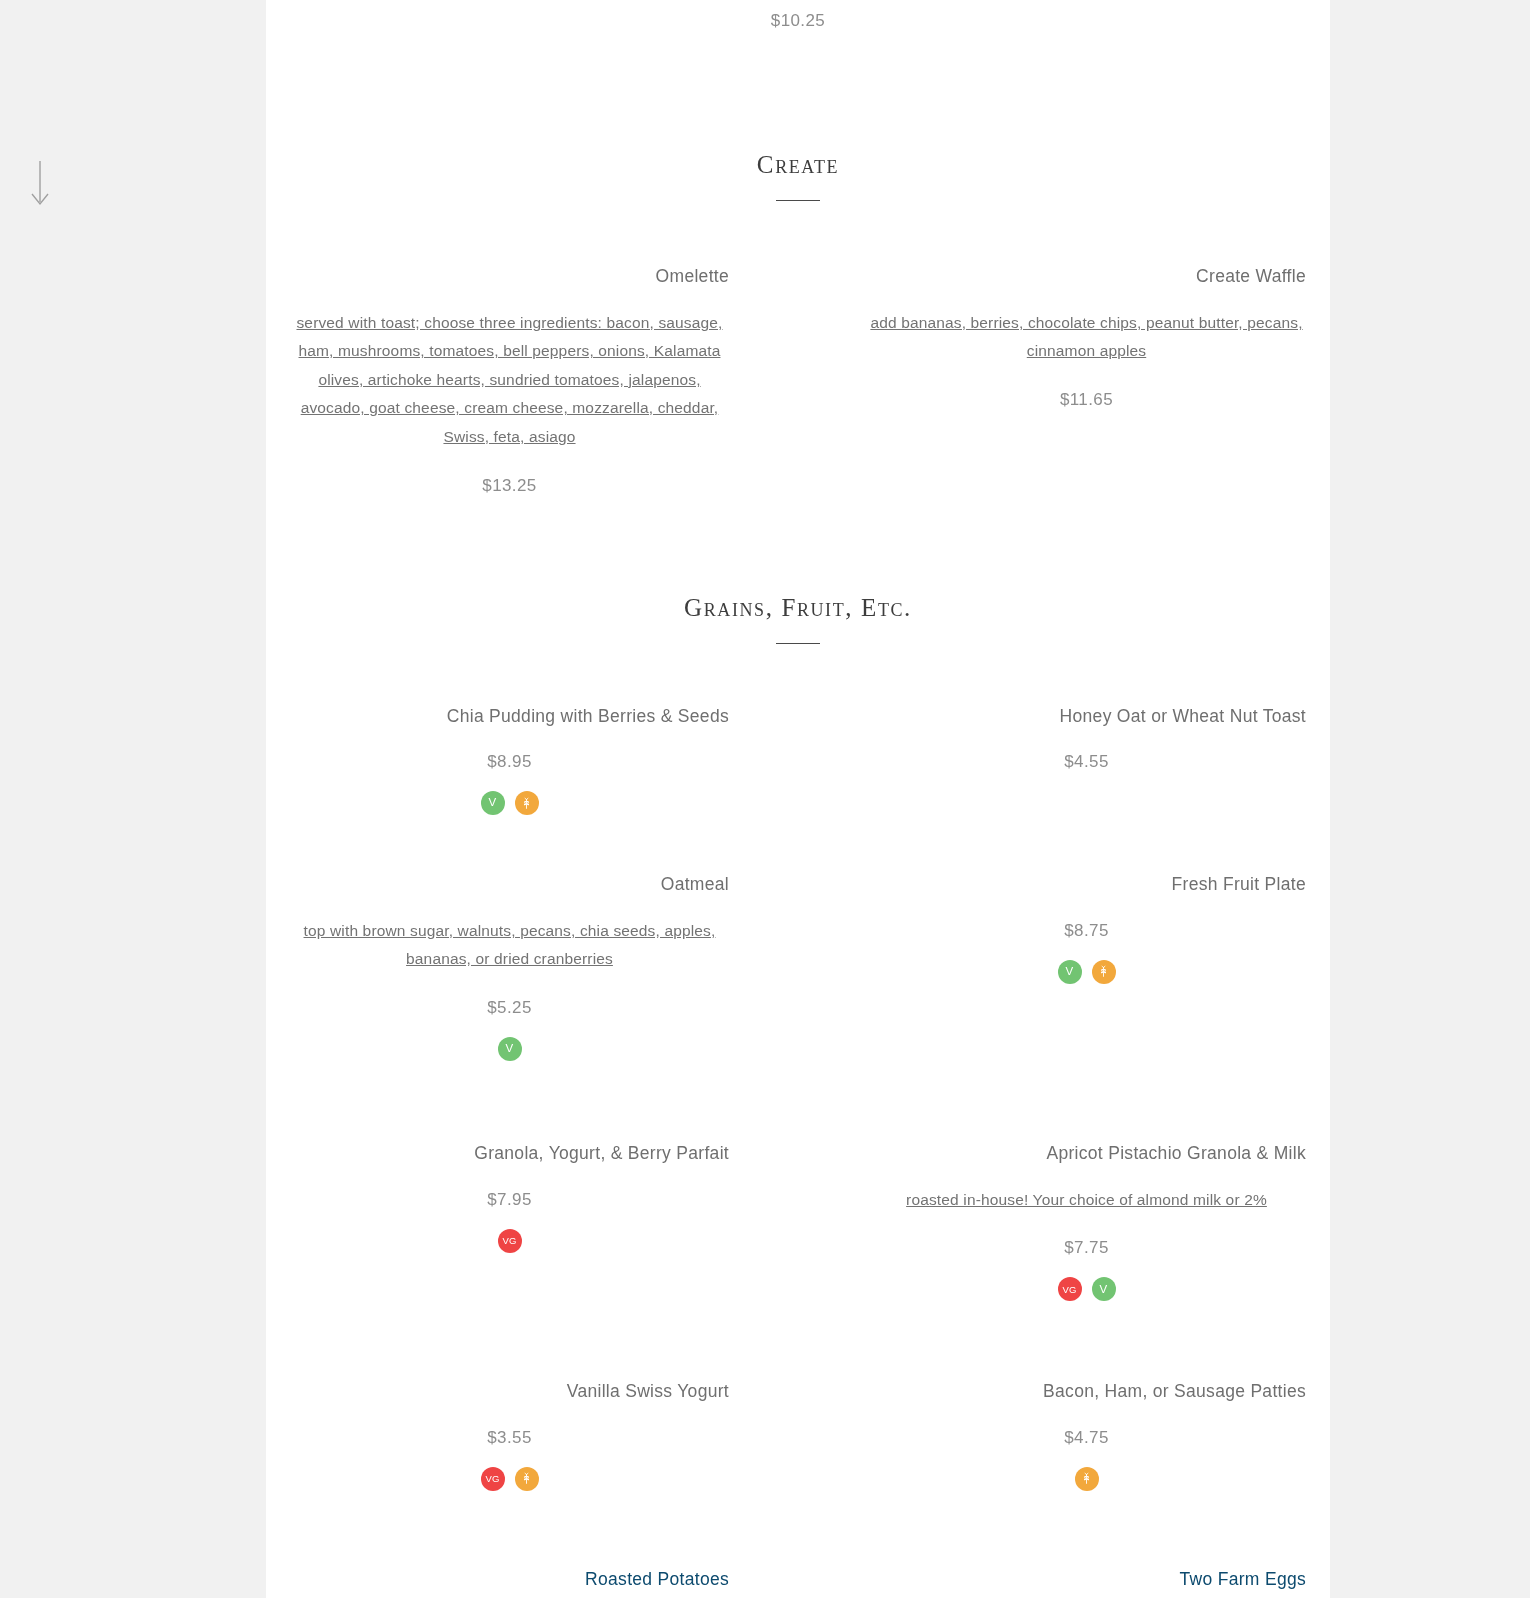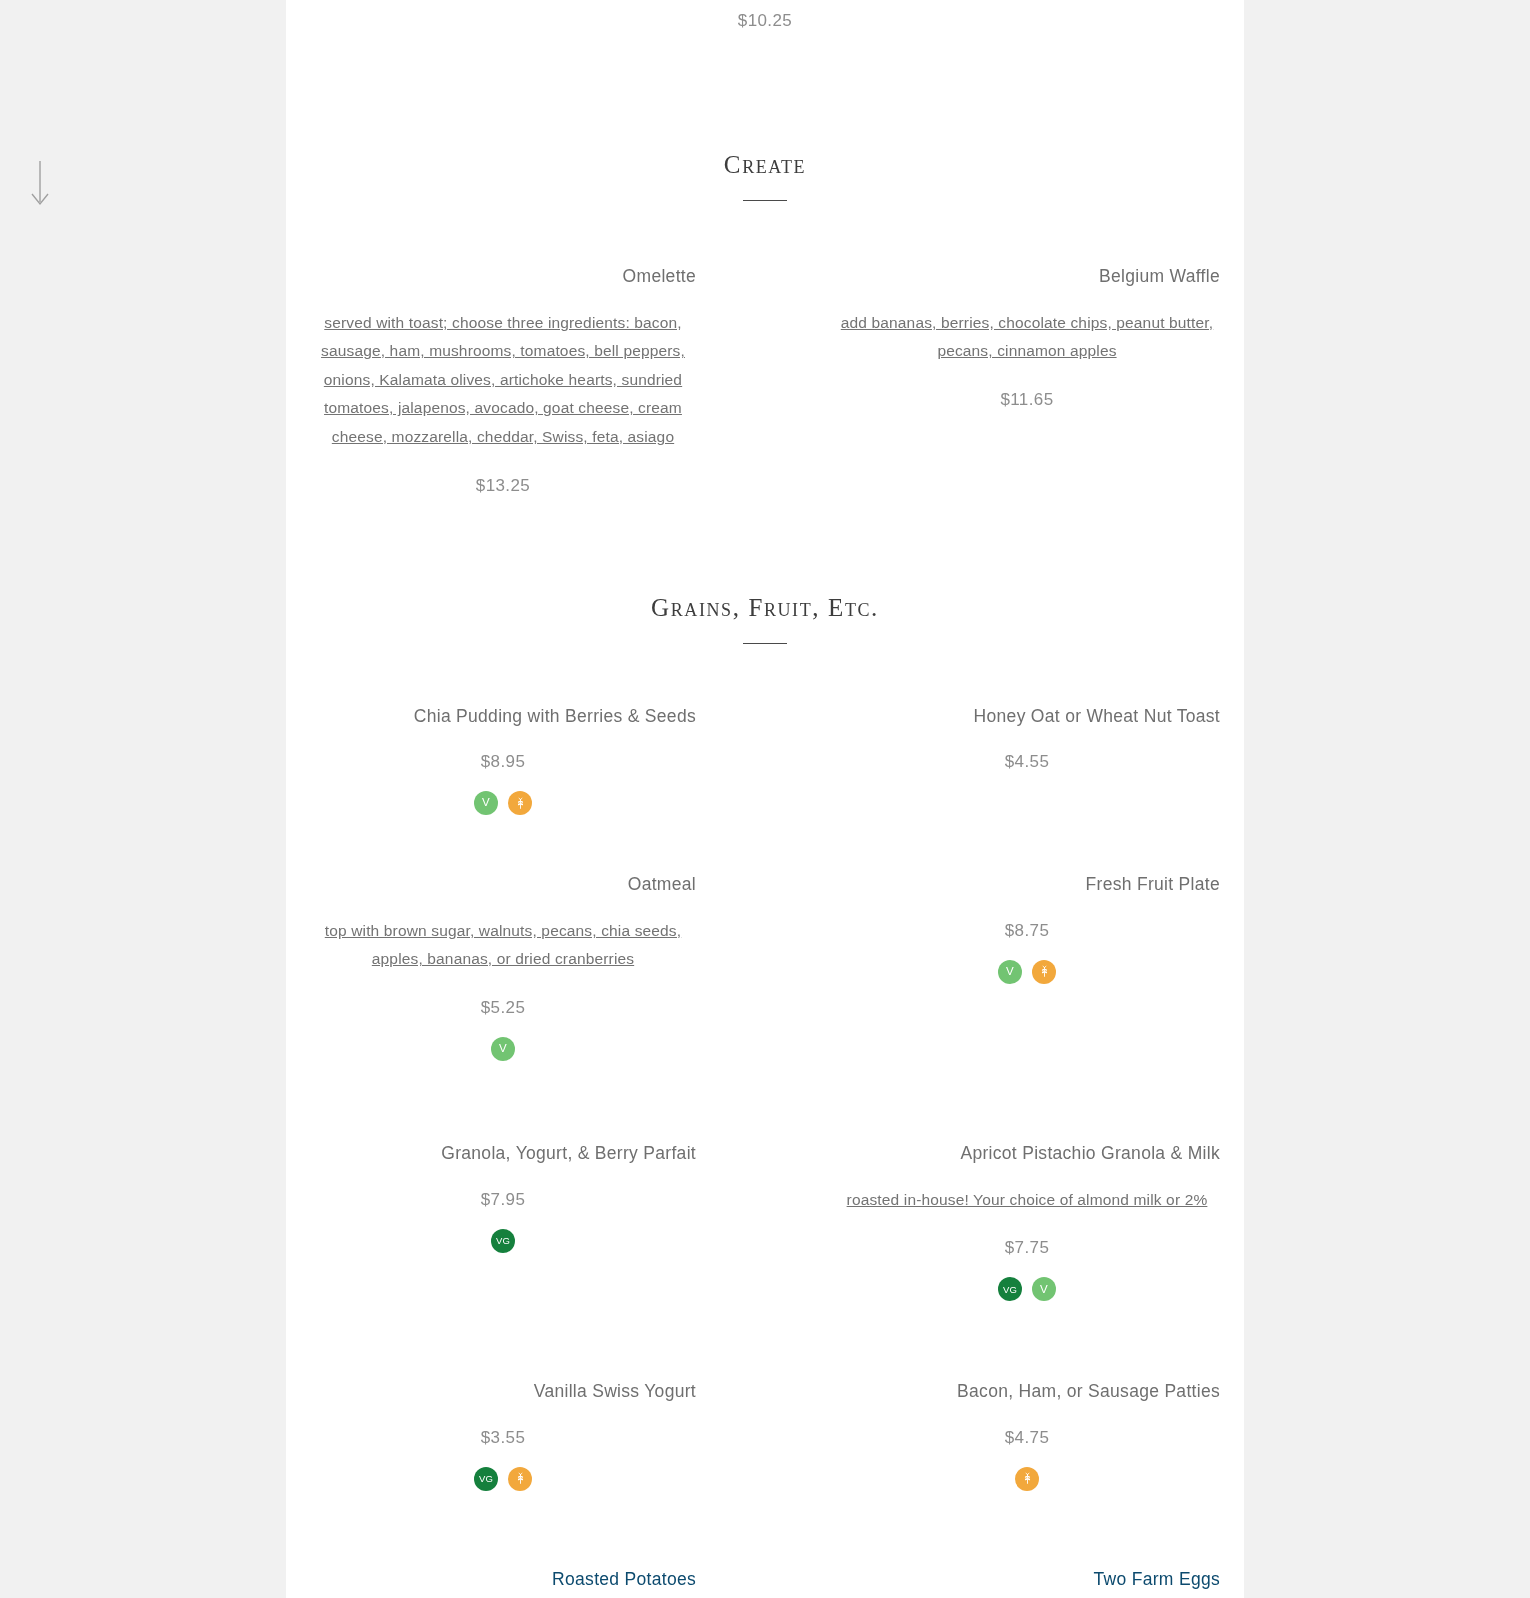--- a/index.html
+++ b/index.html
@@ -19,23 +19,23 @@
   .scroll-arrow {
     position: absolute;
     left: 26px;
     top: 160px;
     width: 28px;
     height: 48px;
     opacity: 0.62;
   }
   .panel {
     position: absolute;
-    left: 286px;
+    left: 266px;
     top: 0;
-    width: 958px;
+    width: 1064px;
     height: 1598px;
     background: #ffffff;
   }
   .panel-inner {
     position: relative;
     width: 100%;
     height: 100%;
     padding: 0 20px;
   }
 
@@ -114,21 +114,21 @@
     display: flex;
     align-items: center;
     justify-content: center;
     color: #ffffff;
     font-size: 10px;
     font-weight: 400;
     letter-spacing: 0.2px;
     line-height: 1;
   }
   .badge.v  { background: #72c472; font-size: 11.5px; }
-  .badge.vg { background: #15803d; font-size: 9.5px; }
+  .badge.vg { background: #ef4444; font-size: 9.5px; }
   .badge.gf { background: #f2a83c; }
   .badge svg { display: block; }
   .cut-row .item-name { color: #0c4a6e; }
 </style>
 </head>
 <body>
 
 <div id="page">
 
   <div class="scroll-arrow">
@@ -149,21 +149,21 @@
 
         <div class="menu-grid" style="margin-top:64px;">
 
           <div class="menu-item">
             <div class="item-name">Omelette</div>
             <div class="item-desc">served with toast; choose three ingredients: bacon, sausage, ham, mushrooms, tomatoes, bell peppers, onions, Kalamata olives, artichoke hearts, sundried tomatoes, jalapenos, avocado, goat cheese, cream cheese, mozzarella, cheddar, Swiss, feta, asiago</div>
             <div class="item-price">$13.25</div>
           </div>
 
           <div class="menu-item">
-            <div class="item-name">Belgium Waffle</div>
+            <div class="item-name">Create Waffle</div>
             <div class="item-desc">add bananas, berries, chocolate chips, peanut butter, pecans, cinnamon apples</div>
             <div class="item-price">$11.65</div>
           </div>
 
         </div>
       </div>
 
       <div class="section" style="margin-top:98px;">
         <div class="section-title">Grains, Fruit, Etc.</div>
         <div class="section-rule"></div>

